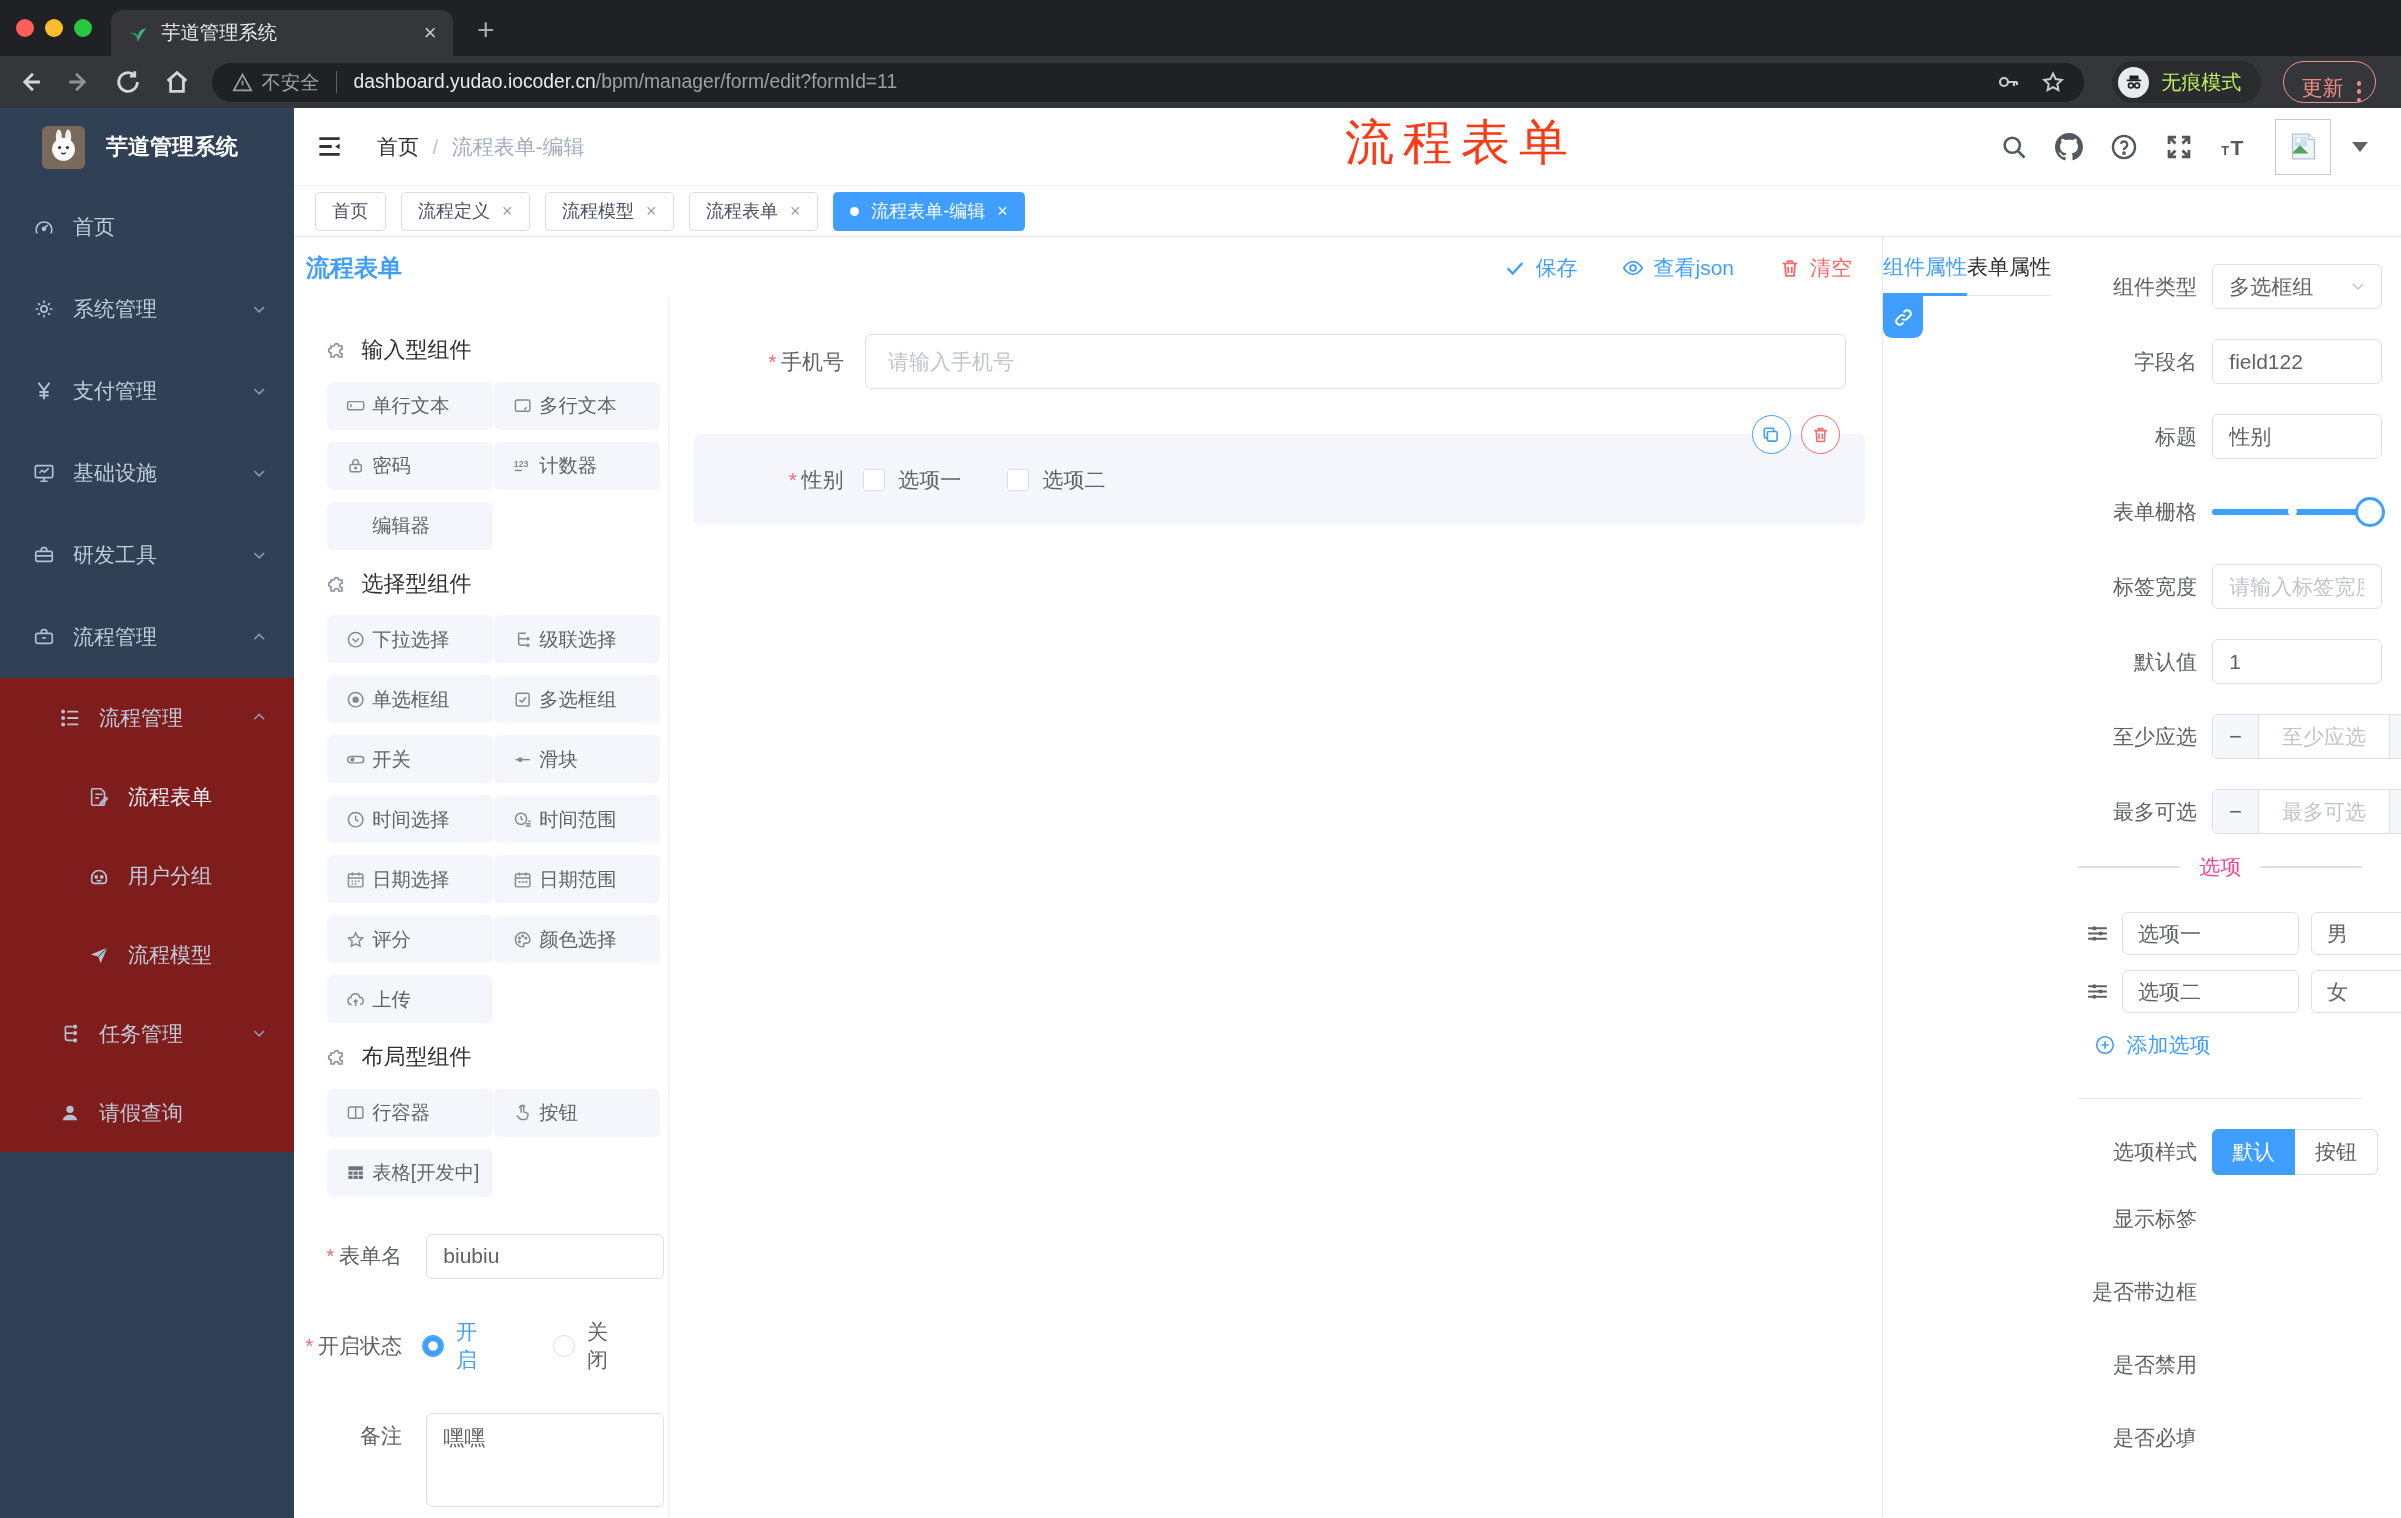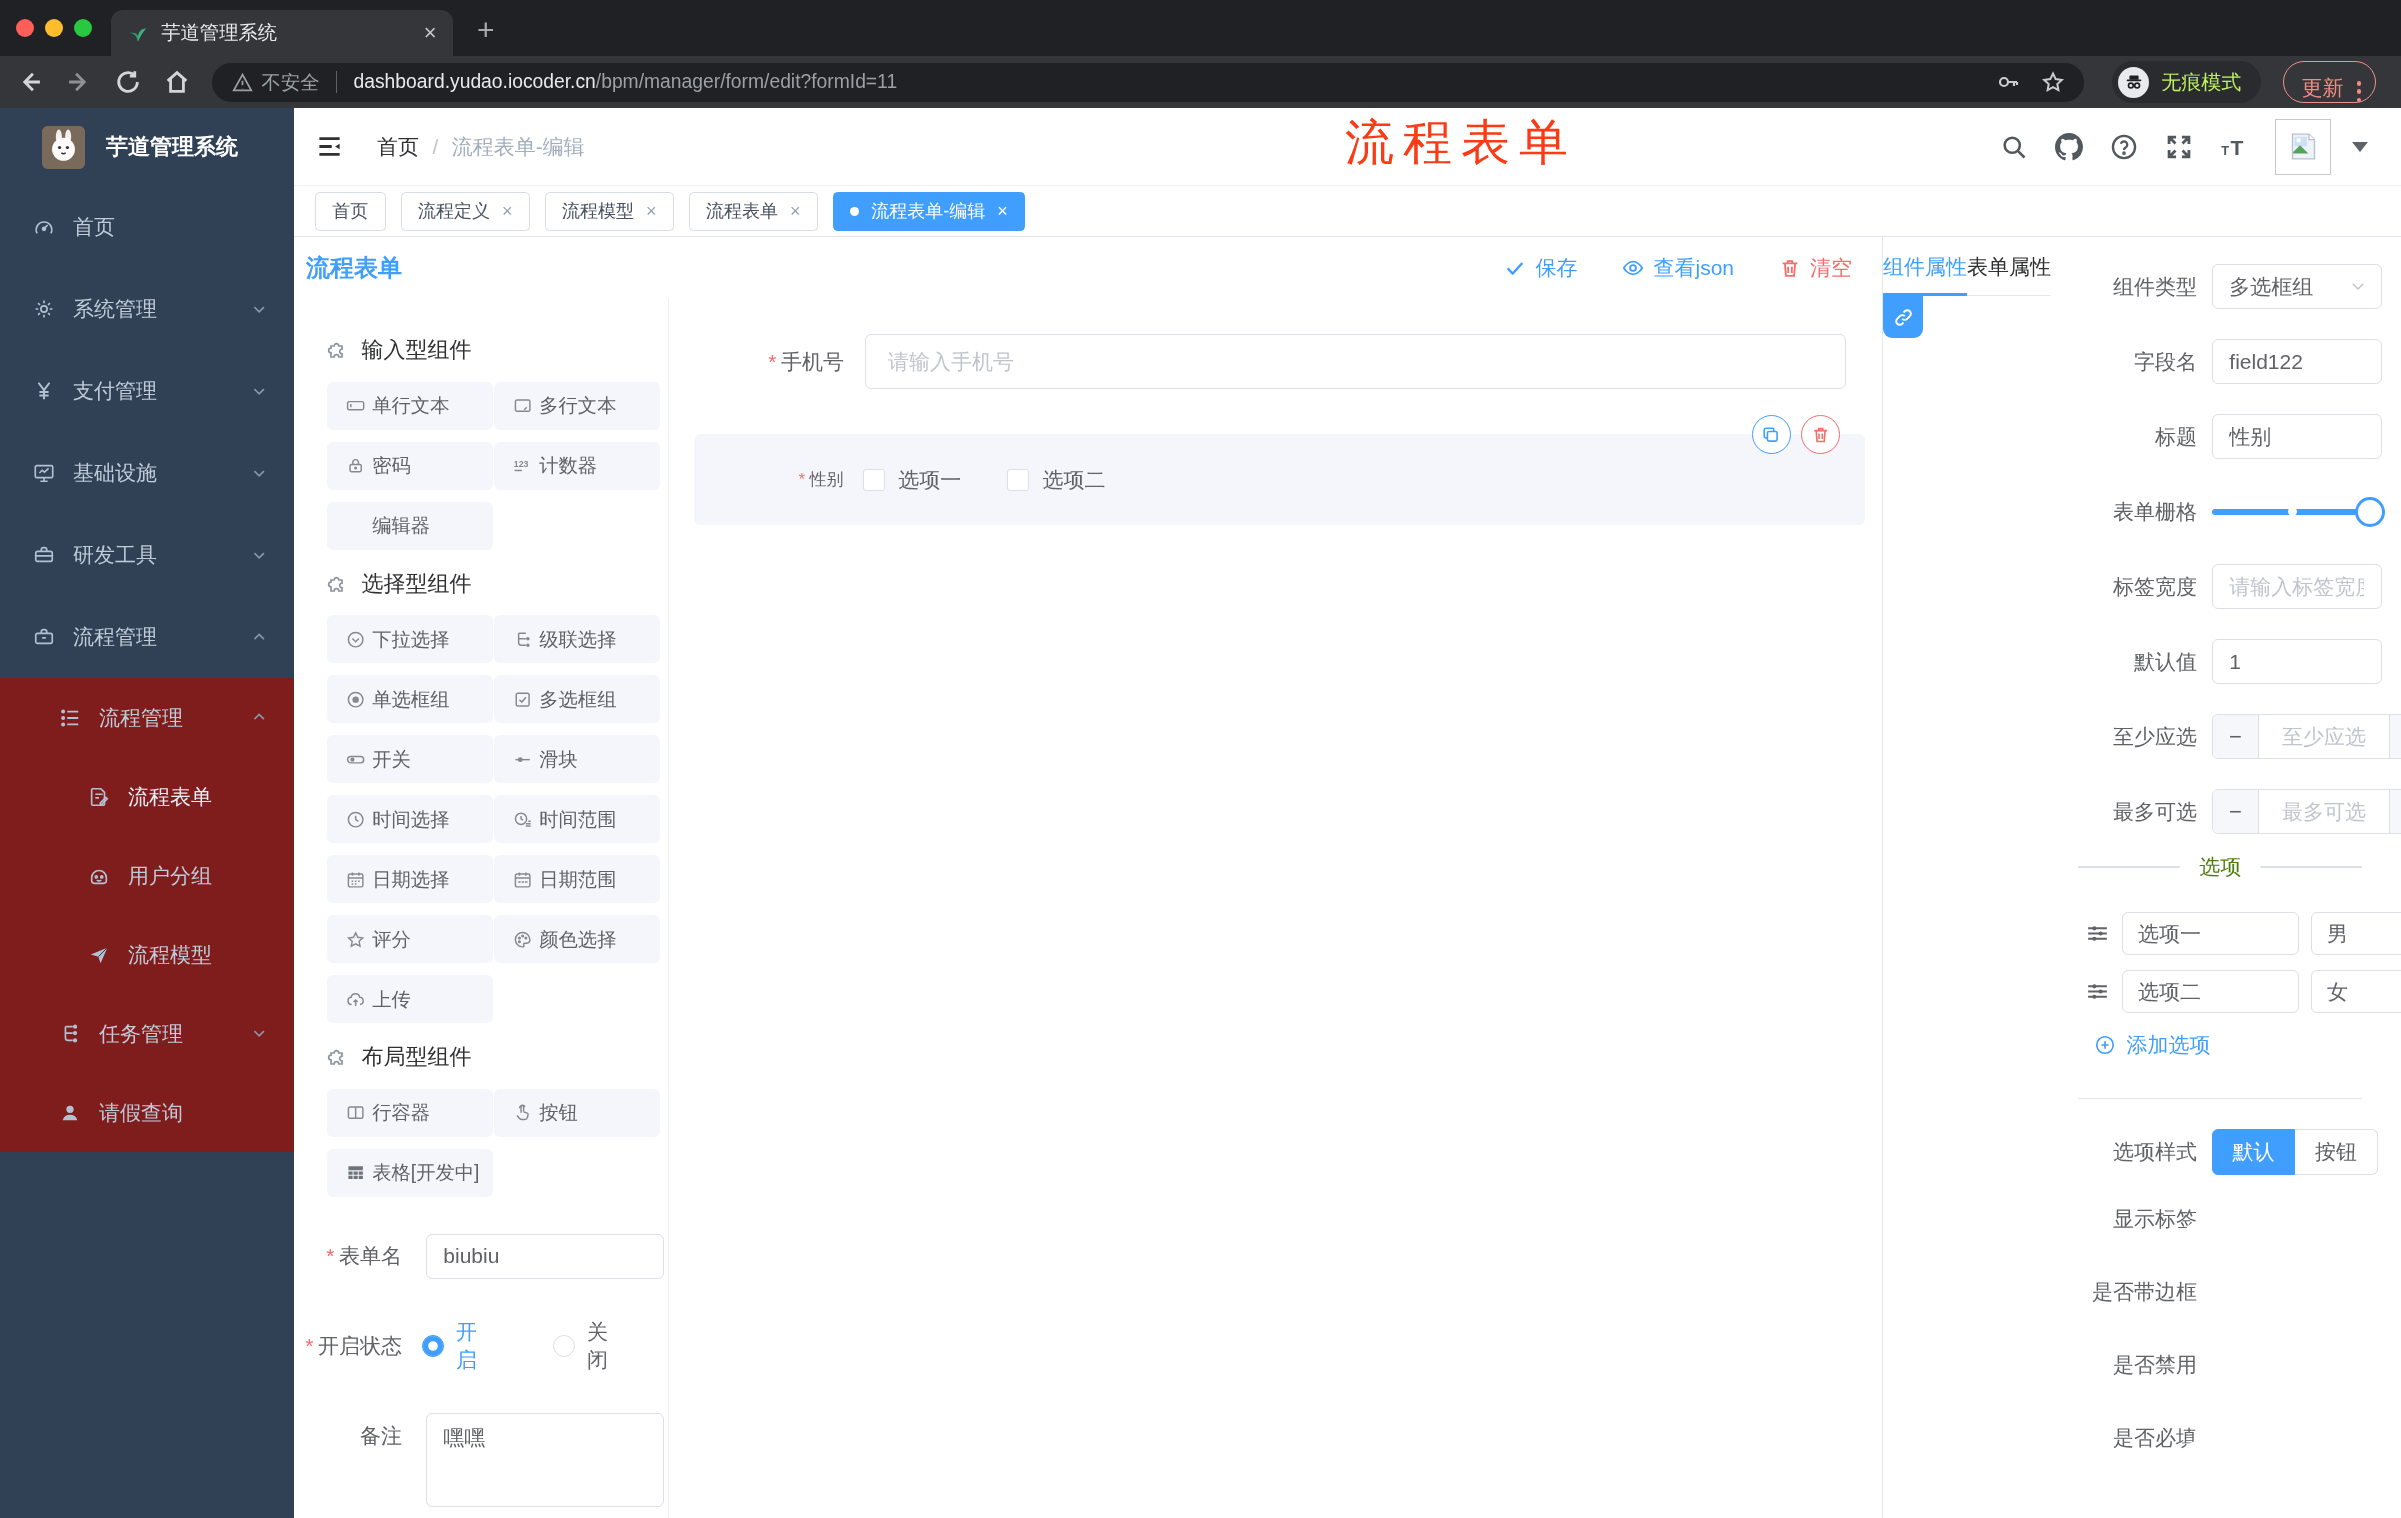--- a/index.html
+++ b/index.html
@@ -101,21 +101,21 @@
   .radio.sel .rlb{color:#409eff}
 
   
   .canvas{flex:1;position:relative;padding-top:36px;min-width:0}
   .canvas-row{display:flex;align-items:center;padding-right:36px}
   .canvas-label{width:175px;flex:none;text-align:right;font-size:21px;color:#606266}
   .canvas-ctl{flex:1;margin-left:21px}
   .big-inp{width:100%;height:55px;border:1.5px solid #dcdfe6;border-radius:6px;font-size:21px;padding:0 22px;color:#606266;font-family:"Liberation Sans",sans-serif;outline:none}
   .big-inp::placeholder{color:#c0c4cc}
   .selected{position:relative;margin:45px 17px 0 24.5px;height:91px;background:#f4f6fc;border-radius:6px;display:flex;align-items:center}
-  .sel-label{width:150px;flex:none;text-align:right;font-size:17px;color:#606266}
+  .sel-label{width:150px;flex:none;text-align:right;font-size:21px;color:#606266}
   .cb-group{display:flex;align-items:center;margin-left:19.3px;font-size:21px;color:#606266}
   .cb{display:flex;align-items:center;margin-right:46px}
   .cbox{width:22px;height:22px;border:1.5px solid #dcdfe6;border-radius:3px;background:#fff;flex:none}
   .cb .clb{margin-left:13.4px}
   .tools{position:absolute;top:-19.3px;right:25px;display:flex;gap:10.4px}
   .tool{width:39px;height:39px;border-radius:50%;background:#fff;display:flex;align-items:center;justify-content:center}
   .tool.copy{border:1.5px solid #409eff;color:#409eff}
   .tool.del{border:1.5px solid #f56c6c;color:#f56c6c}
   .tool svg{width:19.3px;height:19.3px}
 
@@ -138,21 +138,21 @@
   .mark{position:absolute;top:-1.5px;left:45%;width:9px;height:9px;border-radius:50%;background:#fff}
   .knob{position:absolute;right:-3px;top:-12px;width:30px;height:30px;border-radius:50%;background:#fff;border:3.7px solid #409eff}
   .stepper{display:flex;width:224px;height:45px;border:1.5px solid #dcdfe6;border-radius:6px;overflow:hidden}
   .stepbtn{width:46px;background:#f5f7fa;color:#606266;display:flex;align-items:center;justify-content:center;font-size:22px;flex:none}
   .stepbtn.l{border-right:1.5px solid #dcdfe6}
   .stepbtn.r{border-left:1.5px solid #dcdfe6}
   .stepinp{flex:1;border:none;outline:none;text-align:center;font-size:21px;color:#606266;font-family:"Liberation Sans",sans-serif;min-width:0}
   .stepinp::placeholder{color:#c0c4cc}
   .pdivider{position:relative;height:30px;margin:18px 19.3px 30px 27px}
   .pdivider::before{content:"";position:absolute;left:0;right:0;top:14px;height:1.5px;background:#dcdfe6}
-  .pdivider span{position:absolute;left:50%;transform:translateX(-50%);top:0;background:#fff;padding:0 19.3px;color:#4d7c0f;line-height:30px}
+  .pdivider span{position:absolute;left:50%;transform:translateX(-50%);top:0;background:#fff;padding:0 19.3px;color:#ec4899;line-height:30px}
   .optrow{display:flex;align-items:center;margin:0 0 15px 34px;gap:12px}
   .drag{width:25px;height:25px;color:#606266;flex:none}
   .opt-inp{width:177px;height:43px;border:1.5px solid #dcdfe6;border-radius:6px;padding:0 15px;font-size:21px;color:#606266;font-family:"Liberation Sans",sans-serif;outline:none}
   .minus{width:34px;height:34px;border-radius:50%;border:2.2px solid #f56c6c;color:#f56c6c;display:flex;align-items:center;justify-content:center;font-size:22px;flex:none;margin-left:3px}
   .addopt{display:flex;align-items:center;gap:10.4px;color:#409eff;margin:18px 0 0 43px}
   .addopt svg{width:22px;height:22px}
   .hr2{border-top:1.5px solid #e4e7ed;margin:39px 19.3px 0 27px}
   .style-row{margin-top:30px}
   .seg{display:flex}
   .segbtn{width:83px;height:46px;display:flex;align-items:center;justify-content:center;font-size:21px}

